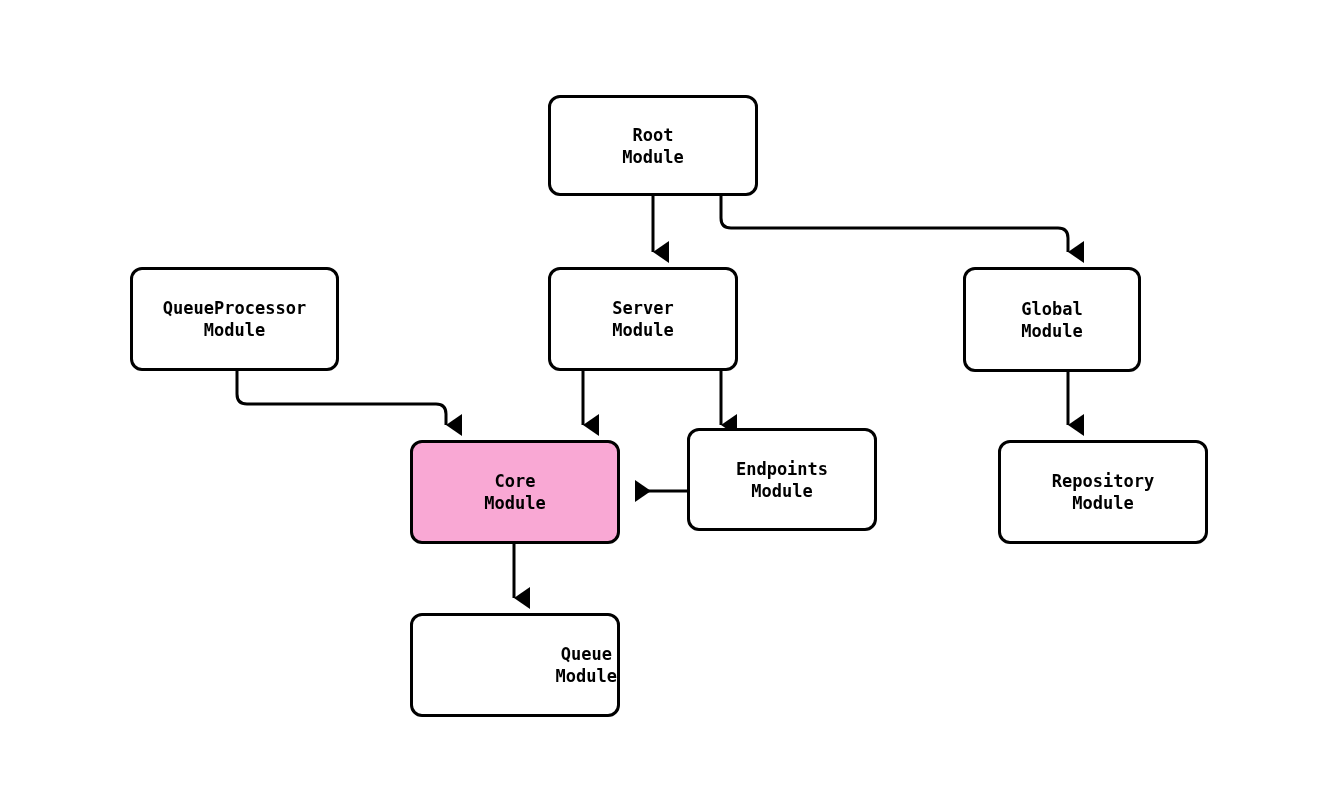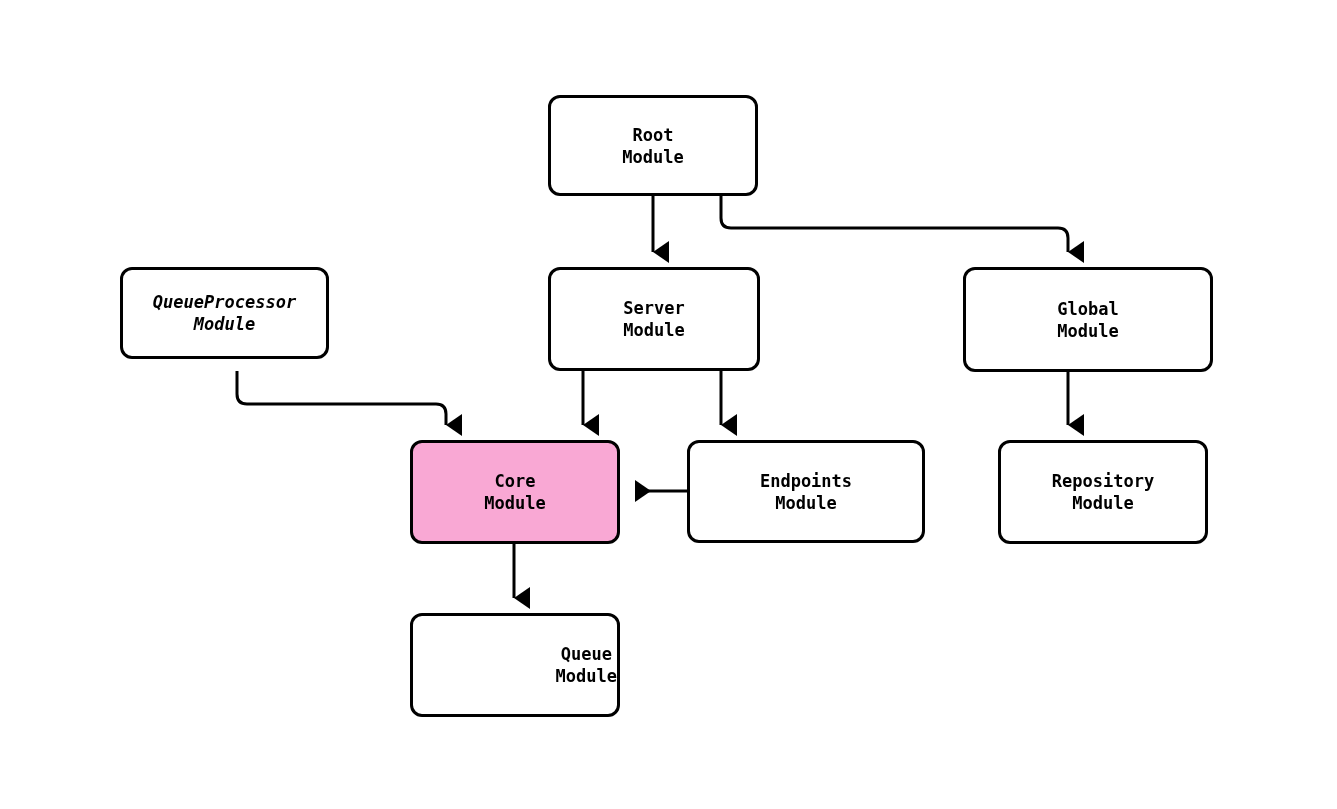--- a/index.html
+++ b/index.html
@@ -72,41 +72,41 @@
         <path d="M 1068,372 L 1068,425" marker-end="url(#arrow-down)"></path>
         <path d="M 514,544 L 514,598" marker-end="url(#arrow-down)"></path>
       </g>
   </svg>
 
   <div class="node" style="left: 548px; top: 95px; width: 210px; height: 101px; background: rgb(255, 255, 255); border-color: rgb(0, 0, 0); border-width: 3px; border-radius: 12px;">
     <span class="node-label">Root
 Module</span>
   </div>
 
-  <div class="node" style="left: 120px; top: 267px; width: 209px; height: 92px; background: rgb(255, 255, 255); border-color: rgb(0, 0, 0); border-width: 3px; border-radius: 12px; font-style: italic;">
+  <div class="node" style="left: 130px; top: 267px; width: 209px; height: 104px; background: rgb(255, 255, 255); border-color: rgb(0, 0, 0); border-width: 3px; border-radius: 12px;">
     <span class="node-label">QueueProcessor
 Module</span>
   </div>
 
-  <div class="node" style="left: 548px; top: 267px; width: 212px; height: 104px; background: rgb(255, 255, 255); border-color: rgb(0, 0, 0); border-width: 3px; border-radius: 12px;">
+  <div class="node" style="left: 548px; top: 267px; width: 190px; height: 104px; background: rgb(255, 255, 255); border-color: rgb(0, 0, 0); border-width: 3px; border-radius: 12px;">
     <span class="node-label">Server
 Module</span>
   </div>
 
-  <div class="node" style="left: 963px; top: 267px; width: 250px; height: 105px; background: rgb(255, 255, 255); border-color: rgb(0, 0, 0); border-width: 3px; border-radius: 12px;">
+  <div class="node" style="left: 963px; top: 267px; width: 178px; height: 105px; background: rgb(255, 255, 255); border-color: rgb(0, 0, 0); border-width: 3px; border-radius: 12px;">
     <span class="node-label">Global
 Module</span>
   </div>
 
   <div class="node" style="left: 410px; top: 440px; width: 210px; height: 104px; background: #f9a8d4; border-color: rgb(0, 0, 0); border-width: 3px; border-radius: 12px;">
     <span class="node-label">Core
 Module</span>
   </div>
 
-  <div class="node" style="left: 687px; top: 440px; width: 238px; height: 103px; background: rgb(255, 255, 255); border-color: rgb(0, 0, 0); border-width: 3px; border-radius: 12px;">
+  <div class="node" style="left: 687px; top: 428px; width: 190px; height: 103px; background: rgb(255, 255, 255); border-color: rgb(0, 0, 0); border-width: 3px; border-radius: 12px;">
     <span class="node-label">Endpoints
 Module</span>
   </div>
 
   <div class="node" style="left: 998px; top: 440px; width: 210px; height: 104px; background: rgb(255, 255, 255); border-color: rgb(0, 0, 0); border-width: 3px; border-radius: 12px;">
     <span class="node-label">Repository
 Module</span>
   </div>
 
   <div class="node" style="left: 410px; top: 613px; width: 210px; height: 104px; background: rgb(255, 255, 255); border-color: rgb(0, 0, 0); border-width: 3px; border-radius: 12px; justify-content: flex-end;">

